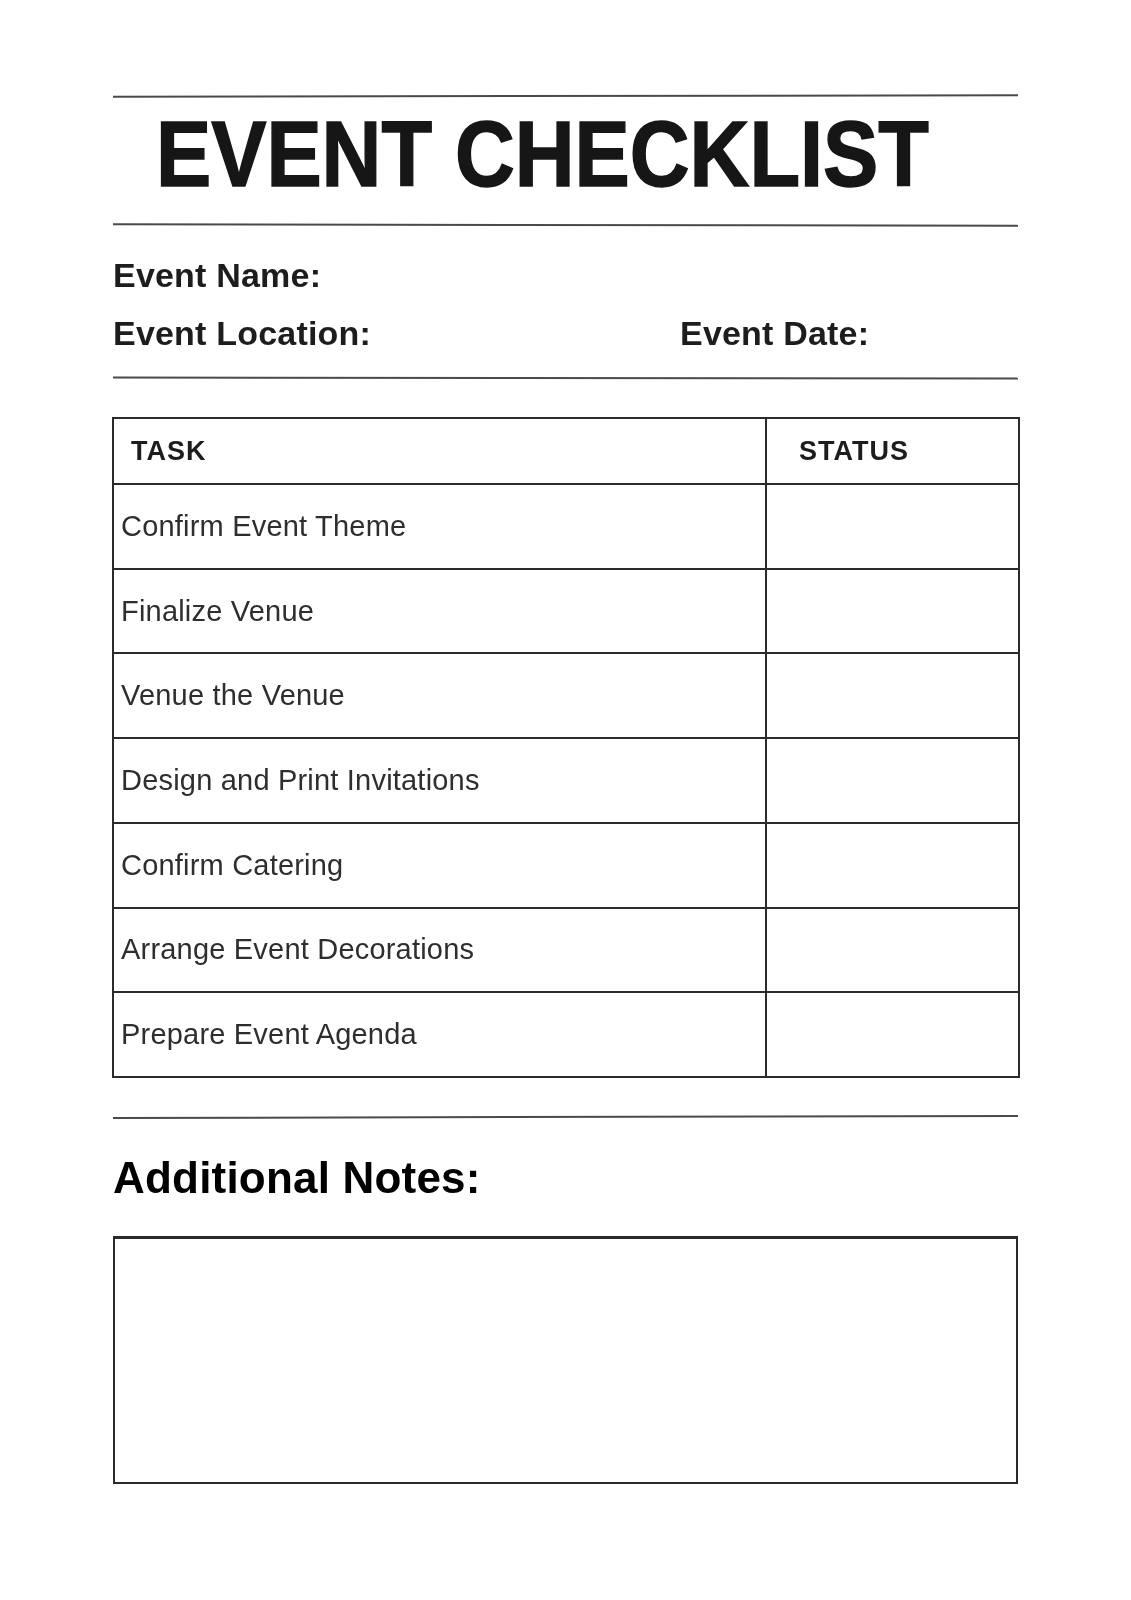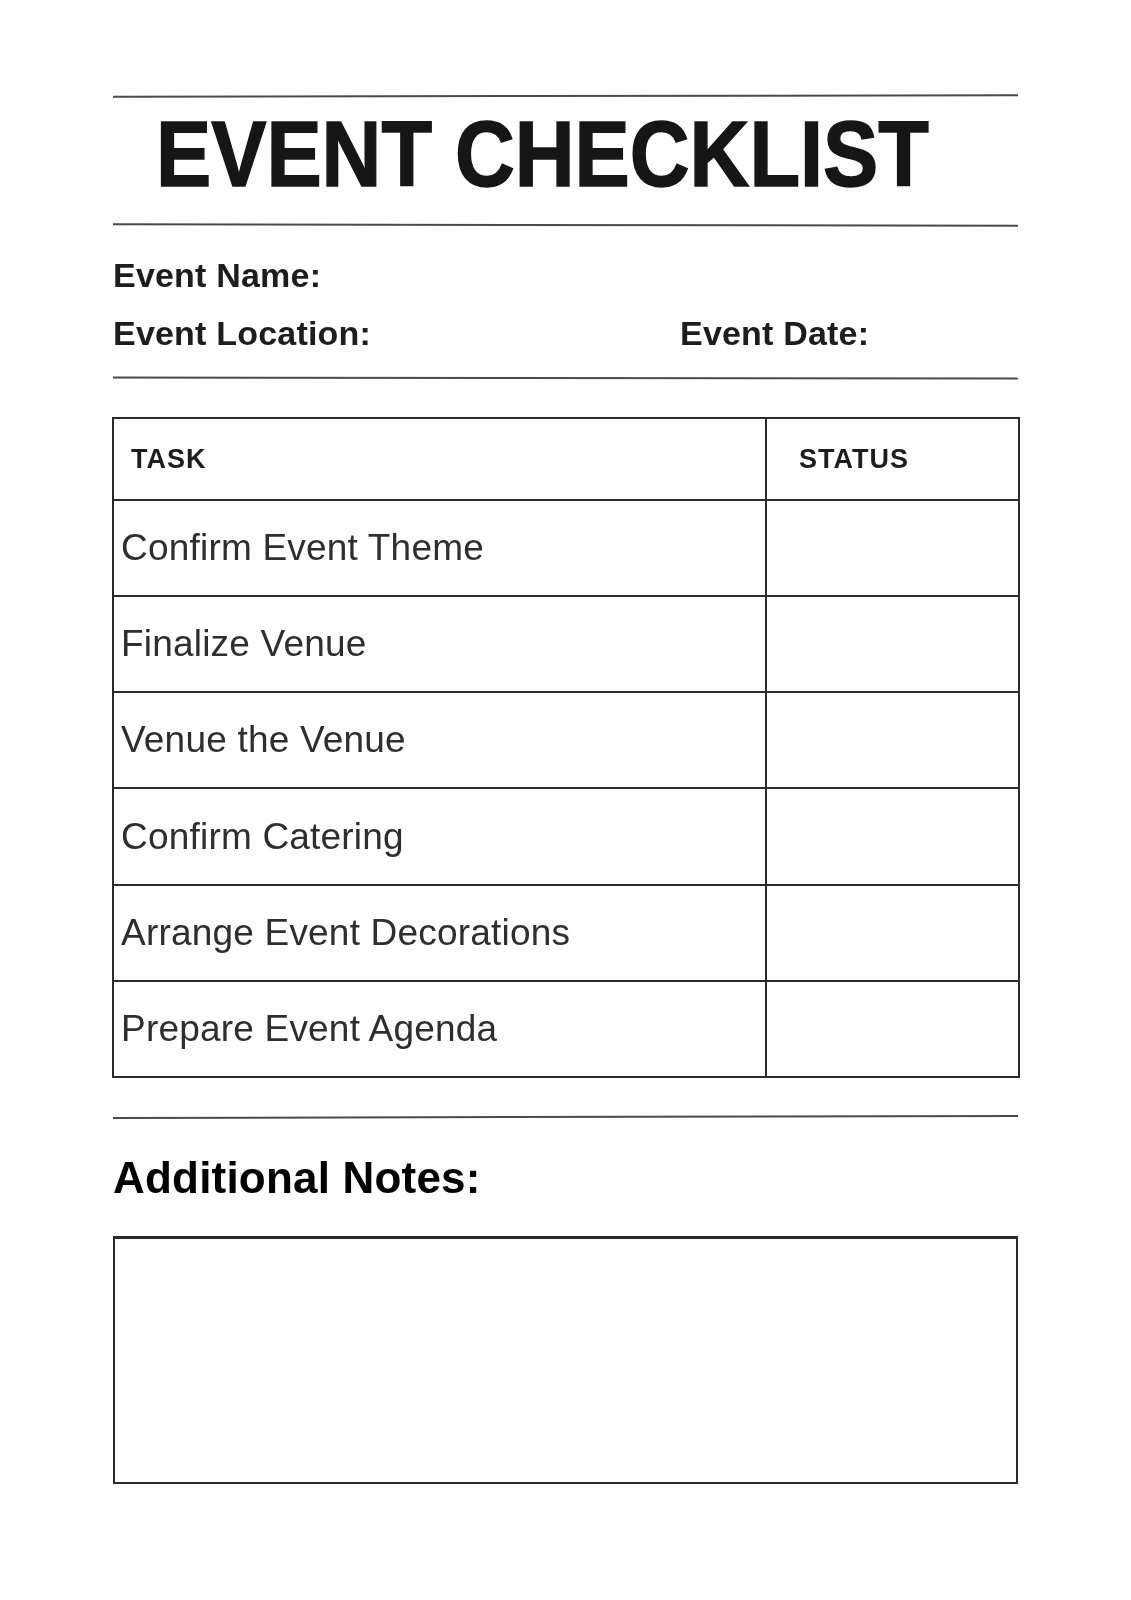--- a/index.html
+++ b/index.html
@@ -77,32 +77,32 @@
     table-layout: fixed;
   }
   .checklist-table th,
   .checklist-table td {
     border: 2px solid #2b2b2b;
     vertical-align: middle;
     text-align: left;
     padding-left: 17px;
     padding-right: 10px;
   }
-  .checklist-table tr { height: 82px; border-radius: 6px; }
+  .checklist-table tr { height: 66px; border-radius: 6px; }
   .col-task   { width: 653px; }
   .col-status { width: 253px; }
   .checklist-table th {
     font-size: 27px;
     font-weight: bold;
     letter-spacing: 1px;
     color: #1d1d1d;
   }
   .checklist-table th.status-header { padding-left: 32px; }
   .checklist-table td.task-cell {
-    font-size: 37px;
+    font-size: 29px;
     font-weight: normal;
     color: #2e2e2e;
     letter-spacing: 0.2px;
     padding-left: 7px;
   }
   .checklist-table td.status-cell { background: #ffffff; }
 
   .notes-label {
     position: absolute;
     top: 1154px;
@@ -176,20 +176,24 @@
       </tr>
       <tr>
         <td class="task-cell">Finalize Venue</td>
         <td class="status-cell"></td>
       </tr>
       <tr>
         <td class="task-cell">Venue the Venue</td>
         <td class="status-cell"></td>
       </tr>
       <tr>
+        <td class="task-cell">Design and Print Invitations</td>
+        <td class="status-cell"></td>
+      </tr>
+      <tr>
         <td class="task-cell">Confirm Catering</td>
         <td class="status-cell"></td>
       </tr>
       <tr>
         <td class="task-cell">Arrange Event Decorations</td>
         <td class="status-cell"></td>
       </tr>
       <tr>
         <td class="task-cell">Prepare Event Agenda</td>
         <td class="status-cell"></td>

